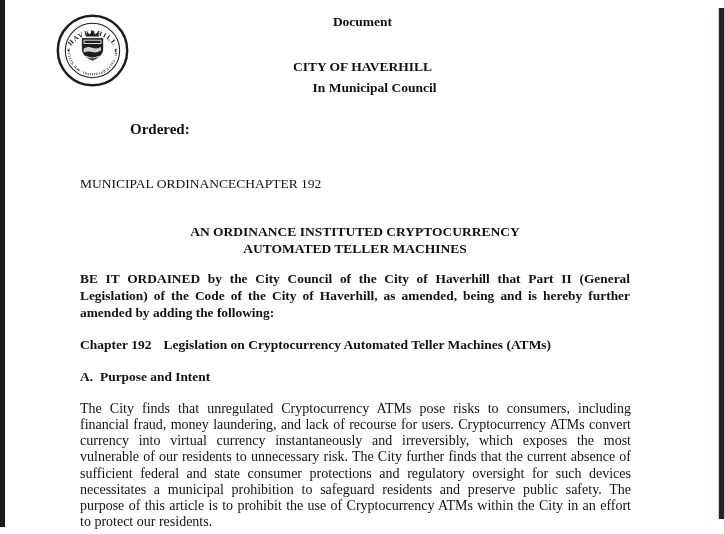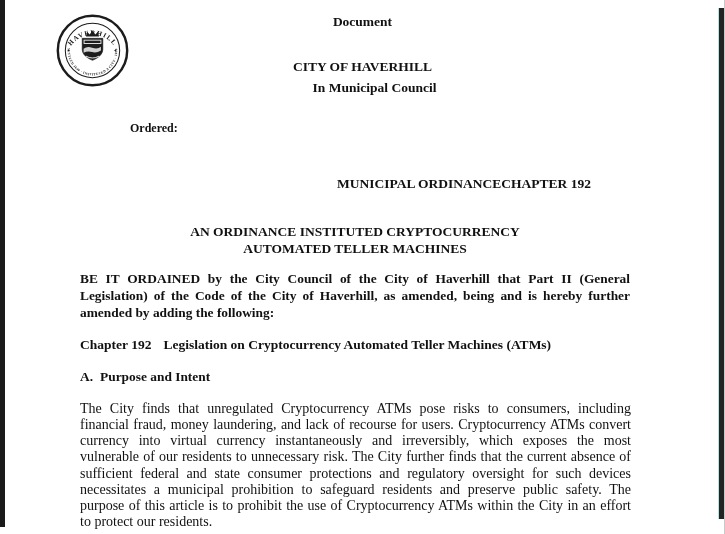--- a/index.html
+++ b/index.html
@@ -14,23 +14,23 @@
   .edge-right-teal{position:absolute;right:6px;top:8px;width:1px;height:511px;background:#c2dcda;}
   .edge-right-grey{position:absolute;right:0;top:0;width:1px;height:534px;background:#c9c9c9;}
 
   .seal{position:absolute;left:55px;top:13px;width:75px;height:75px;}
 
   .hline{position:absolute;left:0;width:100%;text-align:center;font-weight:bold;font-size:13.5px;line-height:17px;}
   .h1{top:13px;}
   .h2{top:58px;}
   .h3{top:79px;margin-left:12px;}
 
-  .ordered{position:absolute;left:130px;top:121px;font-weight:bold;font-size:12px;}
+  .ordered{position:absolute;left:130px;top:121px;font-weight:bold;font-size:15px;}
 
-  .ord-row{position:absolute;left:68px;top:176px;width:523px;display:flex;justify-content:flex-end;font-weight:bold;font-size:13.5px;}
+  .ord-row{position:absolute;left:80px;top:176px;width:523px;display:flex;justify-content:flex-start;font-weight:normal;font-size:13.5px;}
 
   .title{position:absolute;left:80px;width:550px;text-align:center;font-weight:bold;font-size:13.5px;line-height:17px;}
   .t1{top:223px;}
   .t2{top:240px;}
 
   .enactment{position:absolute;left:80px;top:270px;width:550px;font-weight:bold;font-size:13.4px;line-height:17.2px;text-align:justify;}
 
   .chapter{position:absolute;left:80px;top:337px;width:560px;font-weight:bold;font-size:13.5px;white-space:nowrap;}
   .chapter .gap{display:inline-block;width:12px;}
 

